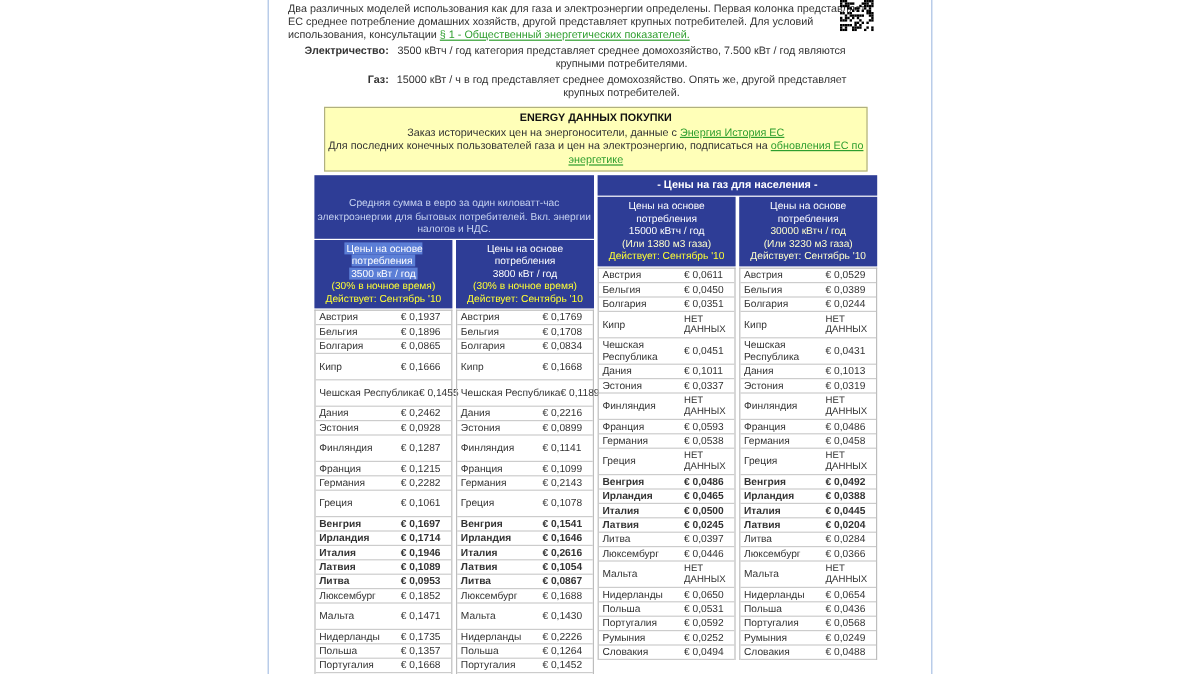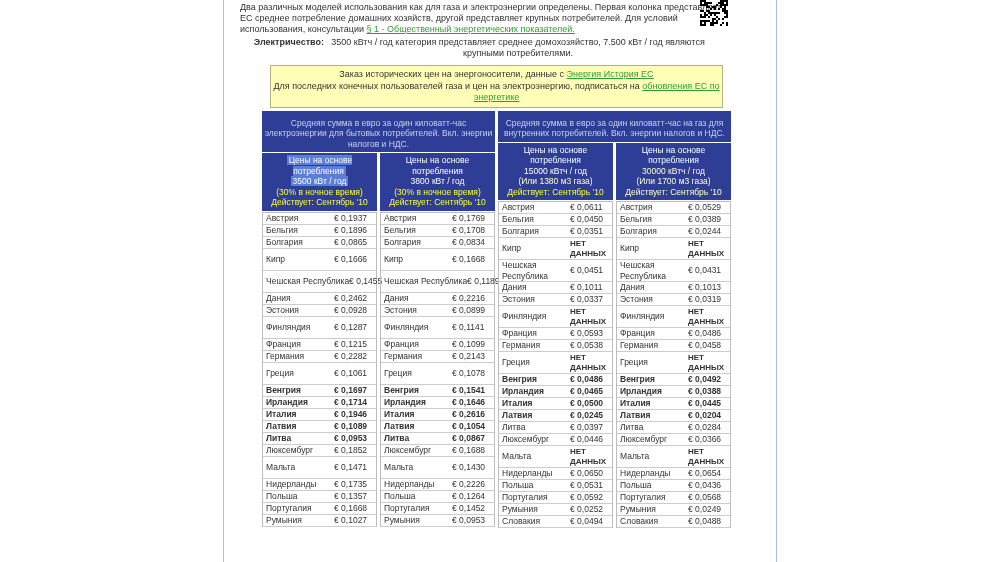--- a/index.html
+++ b/index.html
@@ -21,39 +21,39 @@
   
   .banner{margin:6px 0 0 46px;width:447px;background:#ffffb8;border:1px solid #b0b080;
           text-align:center;font-size:9px;line-height:11.5px;padding:3px 2px;}
   .banner-title{font-weight:bold;color:#111;}
 
   
   .tables{display:flex;gap:3px;margin:3px 0 0 38px;}
   .group{width:233px;flex:none;}
   .ghead{background:#2e3d96;color:#fff;text-align:center;padding:2px 2px 3px;}
   .gtitle{font-weight:bold;font-size:9px;line-height:12px;}
-  .gsub{font-size:8.5px;line-height:10.5px;color:#c6d2f0;margin-top:5px;}
+  .gsub{font-size:8.5px;line-height:10.5px;color:#c6d2f0;margin-top:16px;}
   .subheads{display:flex;gap:3px;margin-top:1px;}
   .subhead{width:115px;flex:none;background:#2e3d96;text-align:center;
            font-size:8.5px;line-height:10.5px;padding:2px 0 3px;box-sizing:border-box;}
   .shl{display:block;}
   .shl.w{color:#ffffff;}
   .shl.y{color:#ffff33;}
   .shl.c{color:#ffffcc;}
   .shl.hl{color:#ffffff;}
   .shl.hl span{background:#5b7ed6;padding:0 2px;}
   .cols{display:flex;gap:3px;margin-top:1px;}
   .block{width:115px;flex:none;border:1px solid #bdbdbd;border-bottom:none;box-sizing:border-box;}
   .trow{display:flex;align-items:center;border-bottom:1px solid #ccc;
         min-height:11px;font-size:8.5px;line-height:10.5px;}
   .trow.tall{min-height:21px;}
   .trow.b{font-weight:bold;}
   .country{flex:1;padding-left:3px;}
   .val{width:41px;flex:none;text-align:left;white-space:nowrap;padding-right:1px;}
-  .nodata{font-weight:bold;font-size:8px;line-height:9.5px;display:block;}
+  .nodata{font-weight:normal;font-size:8px;line-height:9.5px;display:block;}
 
   
   .qr{position:absolute;left:476px;top:0;width:29px;height:26px;}
 </style>
 </head>
 <body>
 
 <div class="canvas">
   <div class="vline left"></div>
   <div class="vline right"></div>
@@ -155,23 +155,28 @@
           <rect x="26" y="24" width="2" height="2" fill="#000"></rect>
         </svg>
     </div>
 
     <div class="intro">
       <p class="p1"><span>Два различных моделей использования как для газа и электроэнергии определены. Первая колонка представляет ЕС среднее потребление домашних хозяйств, другой представляет крупных потребителей. Для условий использования, консультации </span><a class="glink">§ 1 - Общественный энергетических показателей.</a></p>
       <div class="defrow">
         <span class="deflabel">Электричество:</span>
         <span class="deftext">3500 кВтч / год категория представляет среднее домохозяйство, 7.500 кВт / год являются крупными потребителями.</span>
       </div>
+      <div class="defrow">
+        <span class="deflabel">Газ:</span>
+        <span class="deftext">15000 кВт / ч в год представляет среднее домохозяйство. Опять же, другой представляет крупных потребителей.</span>
+      </div>
     </div>
 
     <div class="banner">
+      <div class="banner-title">ENERGY ДАННЫХ ПОКУПКИ</div>
       <div class="banner-line"><span>Заказ исторических цен на энергоносители, данные с </span><a class="glink">Энергия История ЕС</a></div>
       <div class="banner-line"><span>Для последних конечных пользователей газа и цен на электроэнергию, подписаться на </span><a class="glink">обновления ЕС по энергетике</a></div>
     </div>
 
     <div class="tables" id="tables">
         <div class="group">
           <div class="ghead">
             <div class="gsub">Средняя сумма в евро за один киловатт-час электроэнергии для бытовых потребителей. Вкл. энергии налогов и НДС.</div>
           </div>
           <div class="subheads">
@@ -366,33 +371,33 @@
               </div>
               <div class="trow">
                 <span class="country" style="white-space: nowrap;">Румыния</span>
                 <span class="val">€ 0,0953</span>
               </div>
             </div>
           </div>
         </div>
         <div class="group">
           <div class="ghead">
-            <div class="gsub">Средняя сумма в евро за один киловатт-час на газ для внутренних потребителей. Вкл. энергии налогов и НДС.</div>
+            <div class="gtitle">- Цены на газ для населения -</div>
           </div>
           <div class="subheads">
             <div class="subhead">
               <span class="shl w"><span>Цены на основе потребления</span></span>
               <span class="shl w"><span>15000 кВтч / год</span></span>
               <span class="shl c"><span>(Или 1380 м3 газа)</span></span>
               <span class="shl y"><span>Действует: Сентябрь '10</span></span>
             </div>
             <div class="subhead">
               <span class="shl w"><span>Цены на основе потребления</span></span>
               <span class="shl c"><span>30000 кВтч / год</span></span>
-              <span class="shl c"><span>(Или 1700 м3 газа)</span></span>
+              <span class="shl c"><span>(Или 3230 м3 газа)</span></span>
               <span class="shl c"><span>Действует: Сентябрь '10</span></span>
             </div>
           </div>
           <div class="cols">
             <div class="block">
               <div class="trow">
                 <span class="country" style="white-space: nowrap;">Австрия</span>
                 <span class="val">€ 0,0611</span>
               </div>
               <div class="trow">

